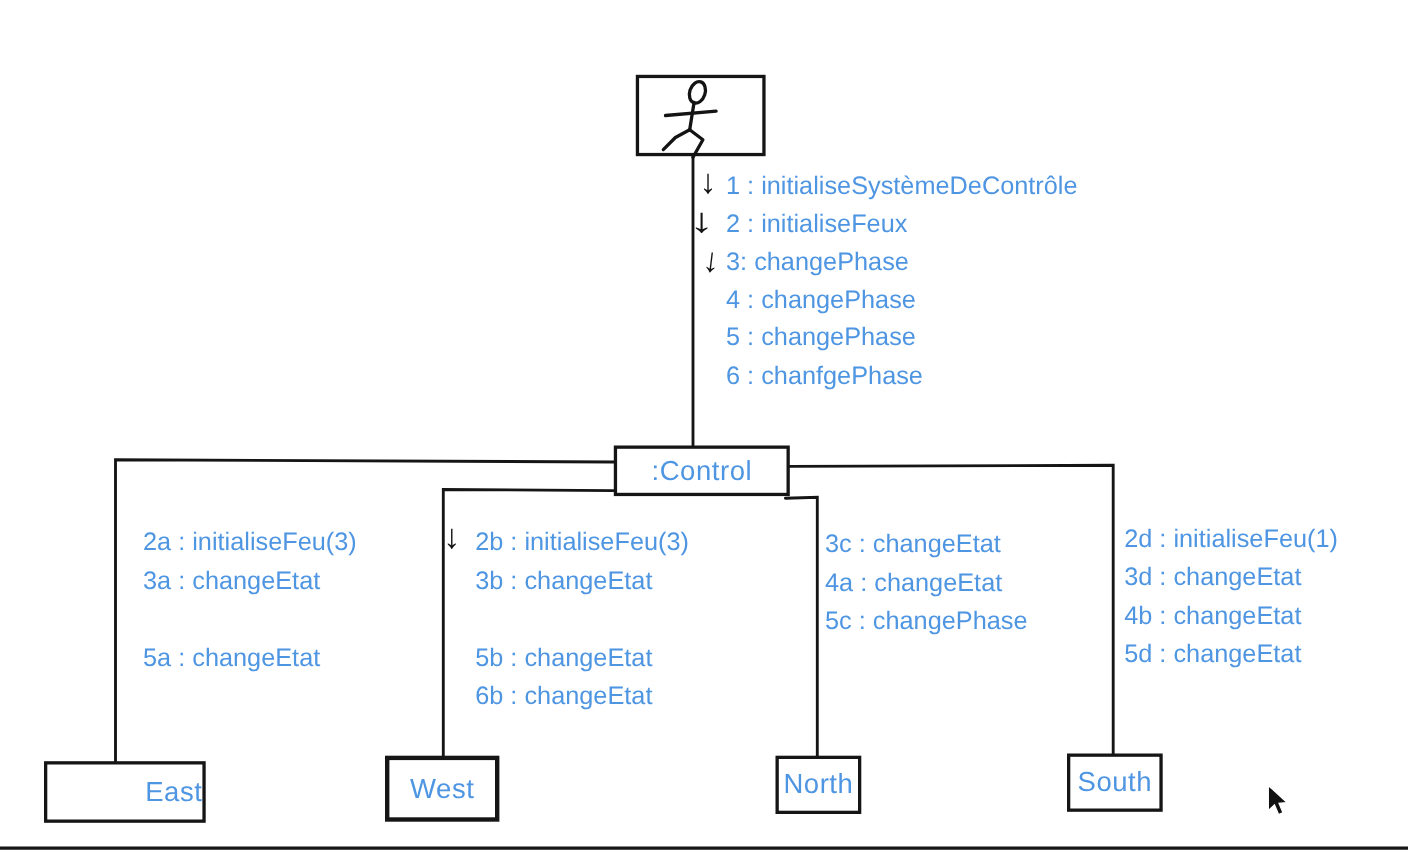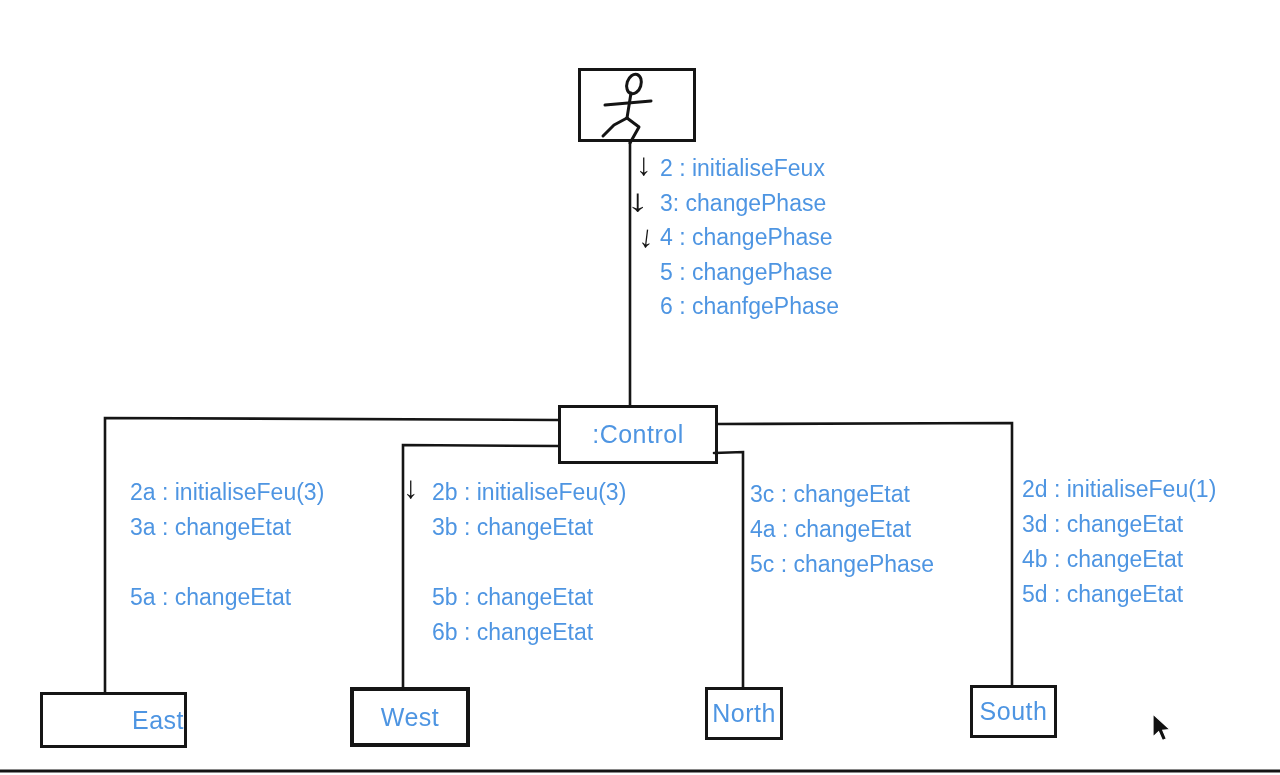--- a/index.html
+++ b/index.html
@@ -7,23 +7,23 @@
     position:relative;width:1280px;height:775px;background:#ffffff;
     font-family:"Liberation Sans","DejaVu Sans",sans-serif;overflow:hidden;
   }
   .box{
     position:absolute;background:#ffffff;border:3px solid #151515;
     display:flex;align-items:center;justify-content:center;box-sizing:border-box;
     z-index:2;
   }
   .box .label{color:#4e95e2;font-size:25px;letter-spacing:0.5px;}
   .actor-box{left:578px;top:68px;width:118px;height:74px;}
-  .control-box{left:558px;top:405px;width:160px;height:59px;}
+  .control-box{left:558px;top:405px;width:160px;height:46px;}
   .east-box{left:40px;top:692px;width:147px;height:56px;justify-content:flex-end;}
-  .west-box{left:350px;top:687px;width:120px;height:60px;border-width:4px;}
+  .west-box{left:350px;top:687px;width:104px;height:60px;border-width:4px;}
   .north-box{left:705px;top:687px;width:78px;height:53px;}
   .south-box{left:970px;top:685px;width:87px;height:53px;}
   svg.overlay{position:absolute;left:0;top:0;z-index:3;pointer-events:none;}
   .txt-layer{position:absolute;left:0;top:0;width:100%;height:100%;z-index:4;}
   .msg{color:#4e95e2;white-space:pre;}
   .top-msgs{position:absolute;left:660px;top:151px;font-size:23px;line-height:34.6px;}
   .col{position:absolute;font-size:23px;line-height:35px;}
   .col-east{left:130px;top:475px;}
   .col-west{left:432px;top:475px;}
   .col-north{left:750px;top:477px;}
@@ -92,20 +92,21 @@
   </svg>
 
   <div class="txt-layer">
 
     <span class="harrow harrow-1">↓</span>
     <span class="harrow harrow-2">↓</span>
     <span class="harrow harrow-3">↓</span>
     <span class="harrow harrow-2b">↓</span>
 
     <div class="top-msgs">
+      <div class="msg">1 : initialiseSystèmeDeContrôle</div>
       <div class="msg">2 : initialiseFeux</div>
       <div class="msg">3: changePhase</div>
       <div class="msg">4 : changePhase</div>
       <div class="msg">5 : changePhase</div>
       <div class="msg">6 : chanfgePhase</div>
     </div>
 
     <div class="col col-east">
       <div class="msg">2a : initialiseFeu(3)</div>
       <div class="msg">3a : changeEtat</div>

